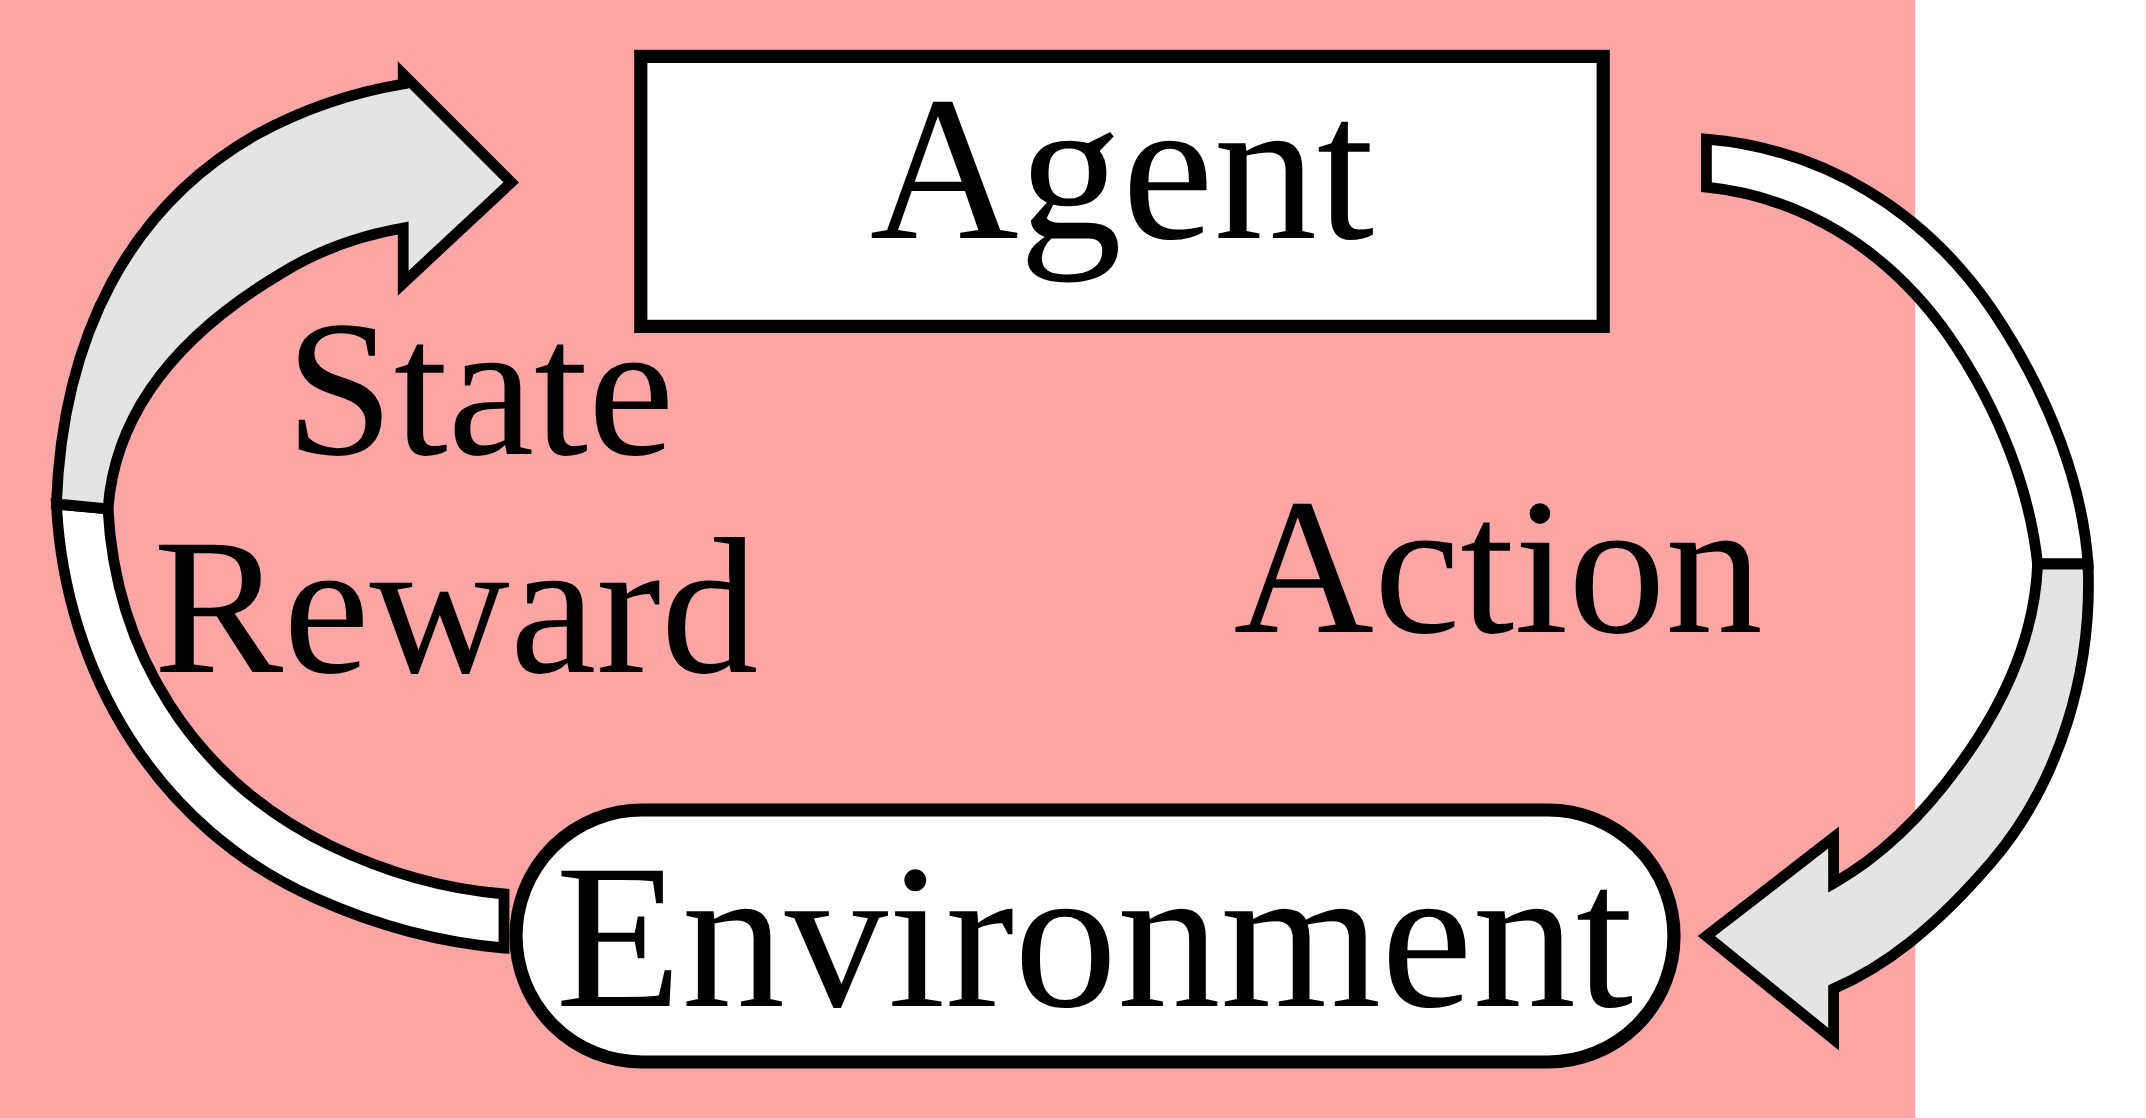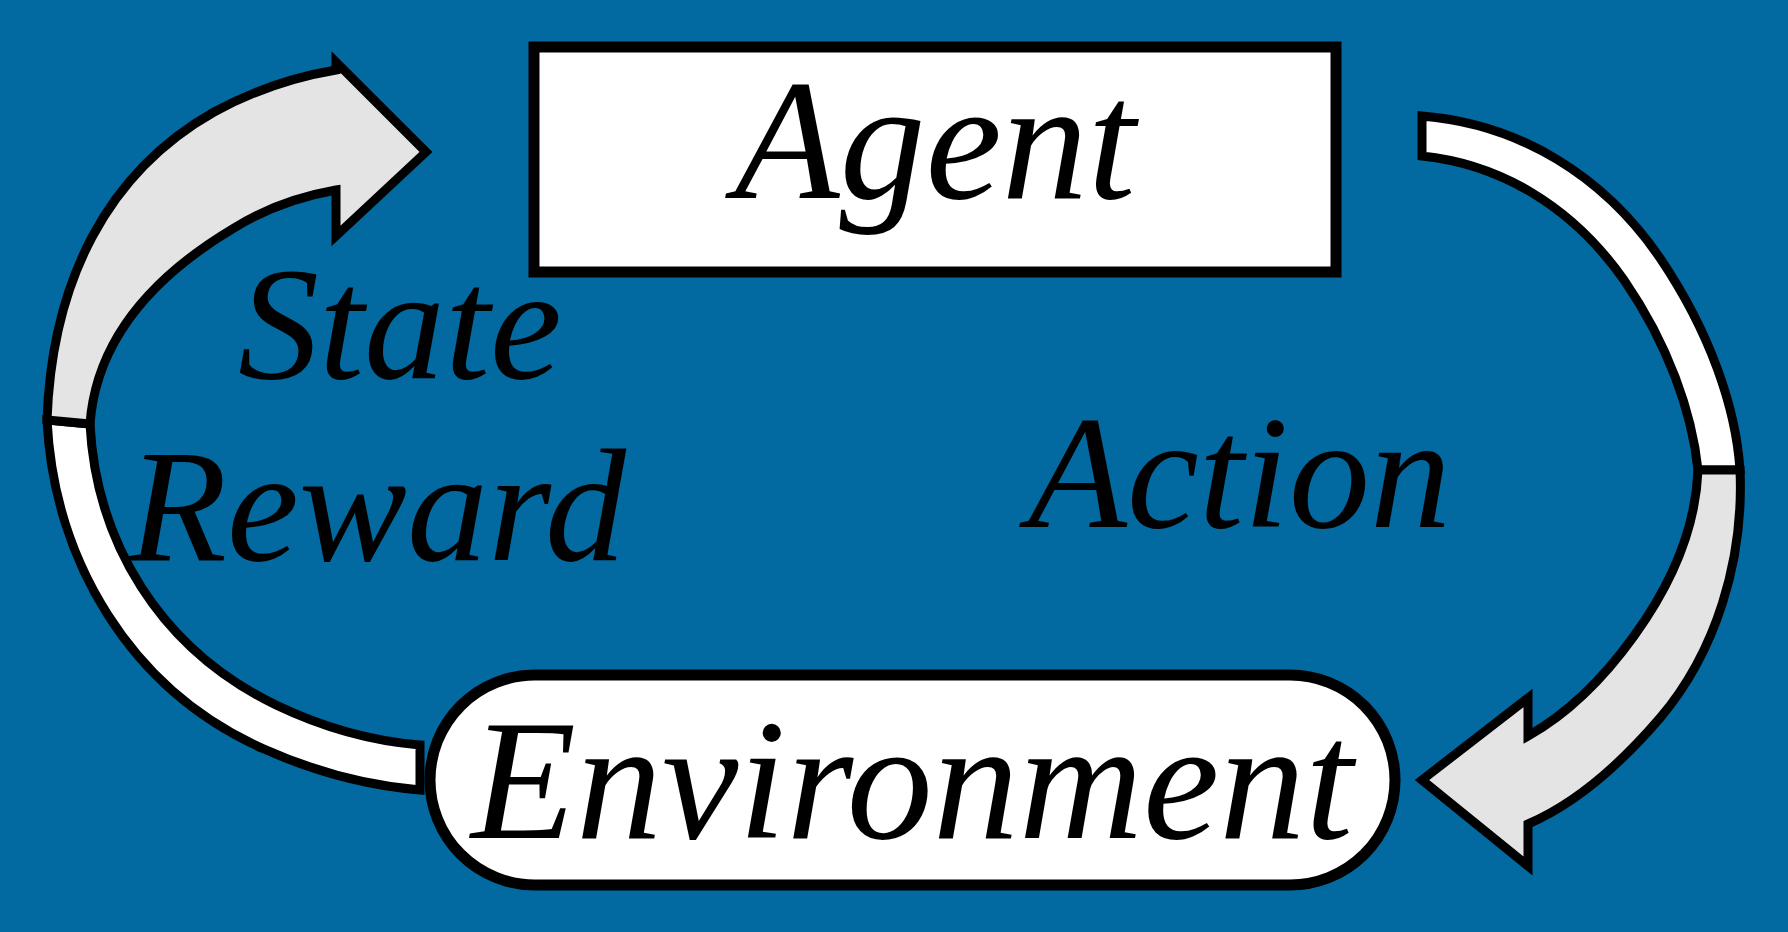--- a/index.html
+++ b/index.html
@@ -9,24 +9,23 @@
     background: #ffffff;
   }
   body {
     width: 1788px;
     height: 932px;
     overflow: hidden;
     font-family: "Liberation Serif", "DejaVu Serif", serif;
   }
   #diagram-root {
     position: relative;
-    width: 1788px;
+    width: 1596px;
     height: 932px;
-    background: #0369a1;
-    font-style: italic;
+    background: #fca5a5;
   }
   #diagram-svg {
     position: absolute;
     left: 0;
     top: 0;
     width: 1788px;
     height: 932px;
     display: block;
   }
   .node-label,

